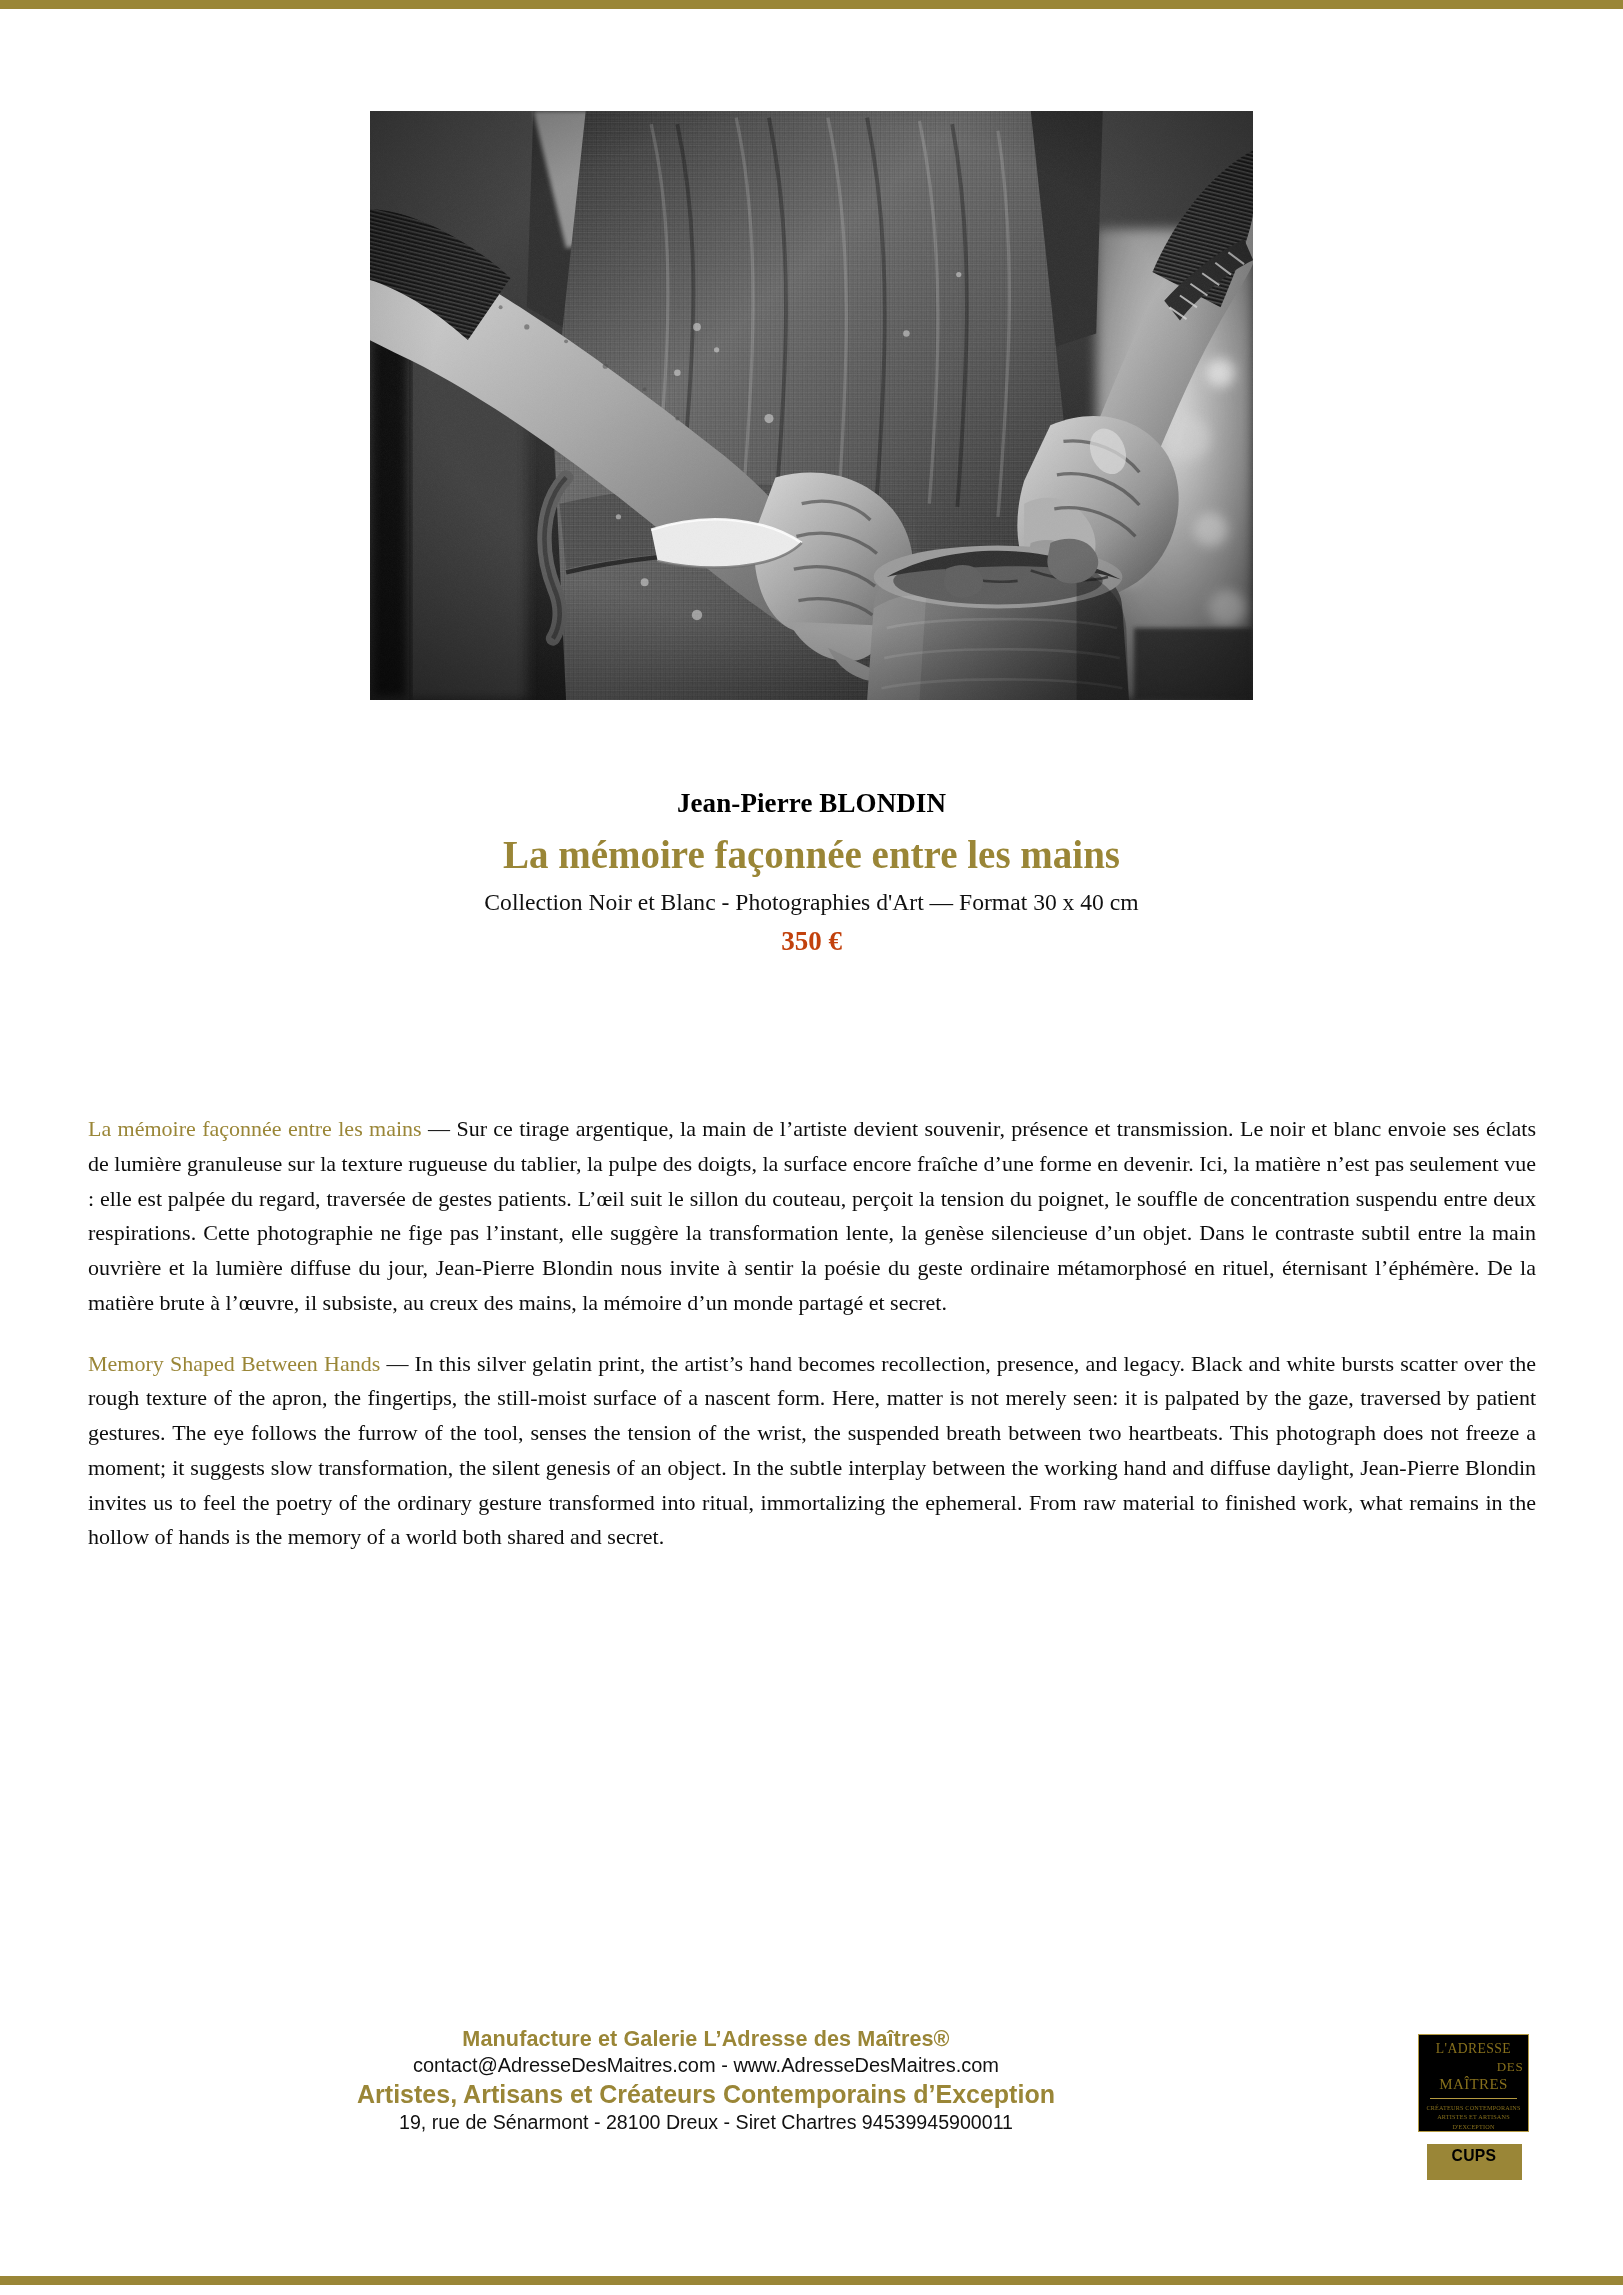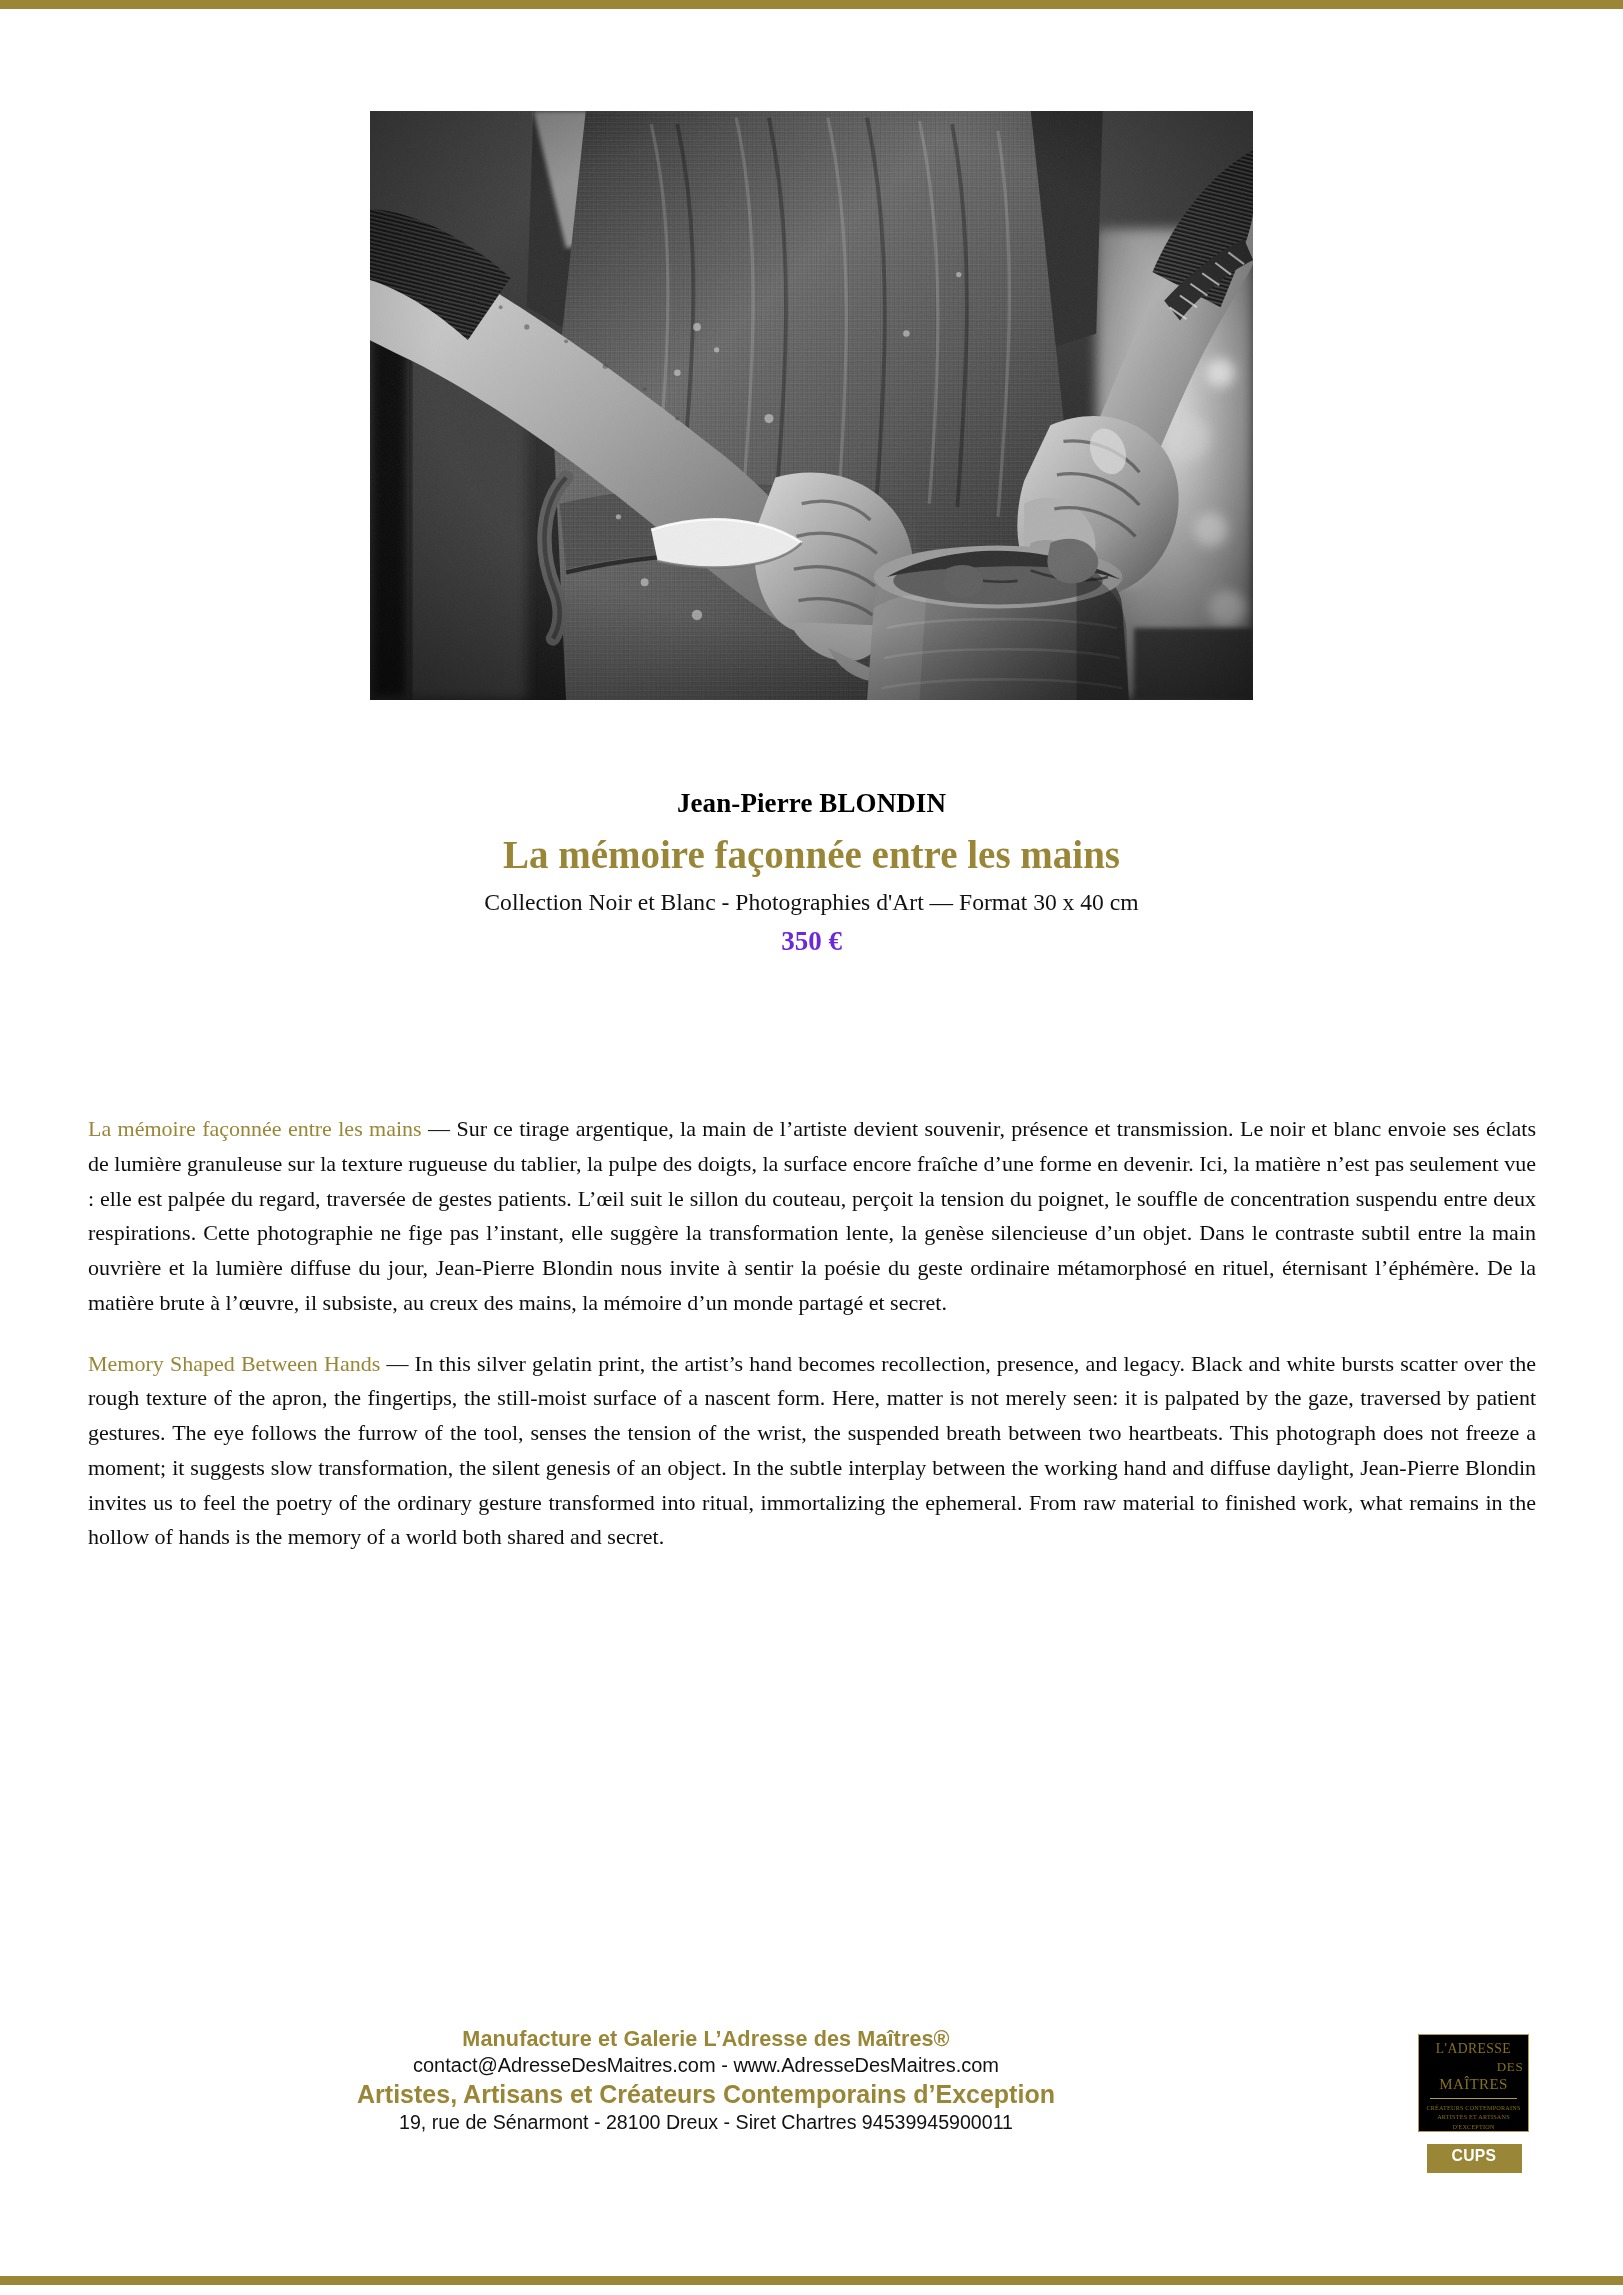--- a/index.html
+++ b/index.html
@@ -71,21 +71,21 @@
     font-size: 23.6px;
     color: #111111;
     margin: 0;
     padding-top: 14.4px;
     line-height: 1.1;
   }
   .work-price {
     font-family: "Liberation Serif", "DejaVu Serif", serif;
     font-weight: bold;
     font-size: 27px;
-    color: #6d28d9;
+    color: #c2410c;
     margin: 0;
     padding-top: 11px;
     line-height: 1.1;
   }
 
   
   .body-copy {
     position: absolute;
     left: 88px;
     top: 1112px;
@@ -186,23 +186,23 @@
     font-family: "Liberation Serif", "DejaVu Serif", serif;
     font-size: 6.2px;
     color: #87701c;
     letter-spacing: 0.2px;
     line-height: 1.5;
   }
   .cups-badge {
     margin-top: 11.8px;
     margin-left: 8.5px;
     width: 95px;
-    height: 29px;
+    height: 36px;
     background: #9a8637;
-    color: #ffffff;
+    color: #000000;
     font-family: "Liberation Sans", "DejaVu Sans", sans-serif;
     font-size: 15.7px;
     font-weight: bold;
     line-height: 23.6px;
     text-align: center;
     letter-spacing: 0.3px;
   }
 </style>
 </head>
 <body>

